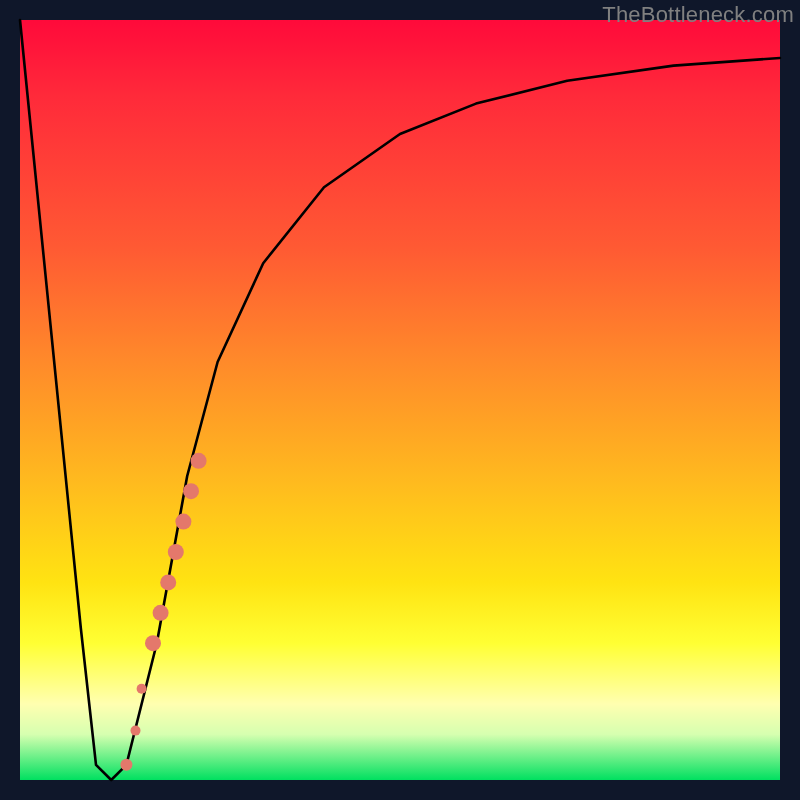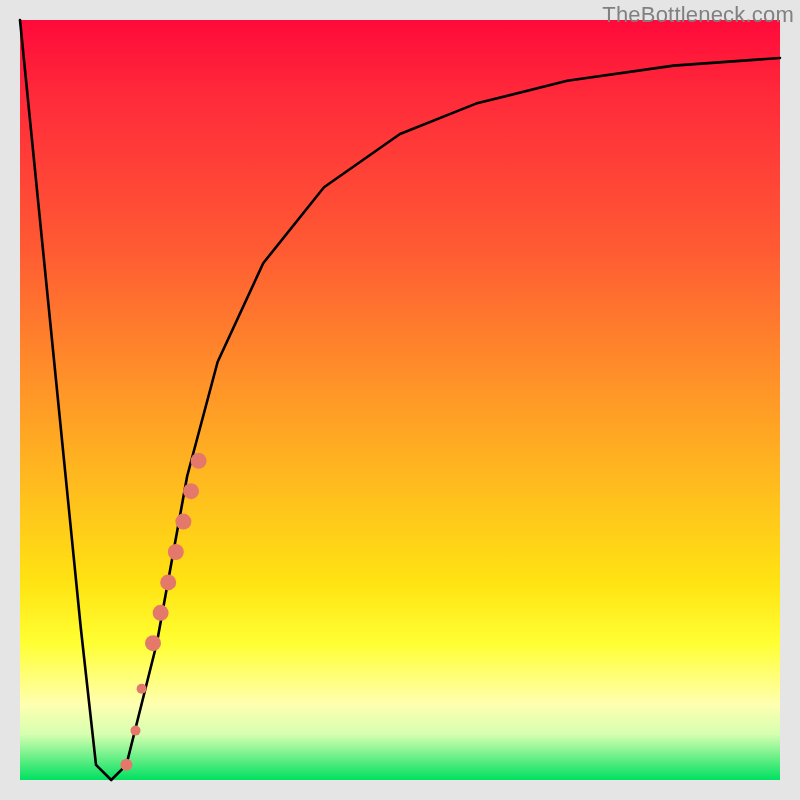--- a/index.html
+++ b/index.html
@@ -8,21 +8,21 @@
     width: 800px;
     height: 800px;
     overflow: hidden;
     background: #000;
     font-family: Arial, Helvetica, sans-serif;
   }
   .frame {
     position: absolute;
     left: 0; top: 0;
     width: 800px; height: 800px;
-    background: #e5e5e5;
+    background: #0f172a;
   }
   .plot {
     position: absolute;
     left: 20px;
     top: 20px;
     width: 760px;
     height: 760px;
     
     background: linear-gradient(
       to bottom,

